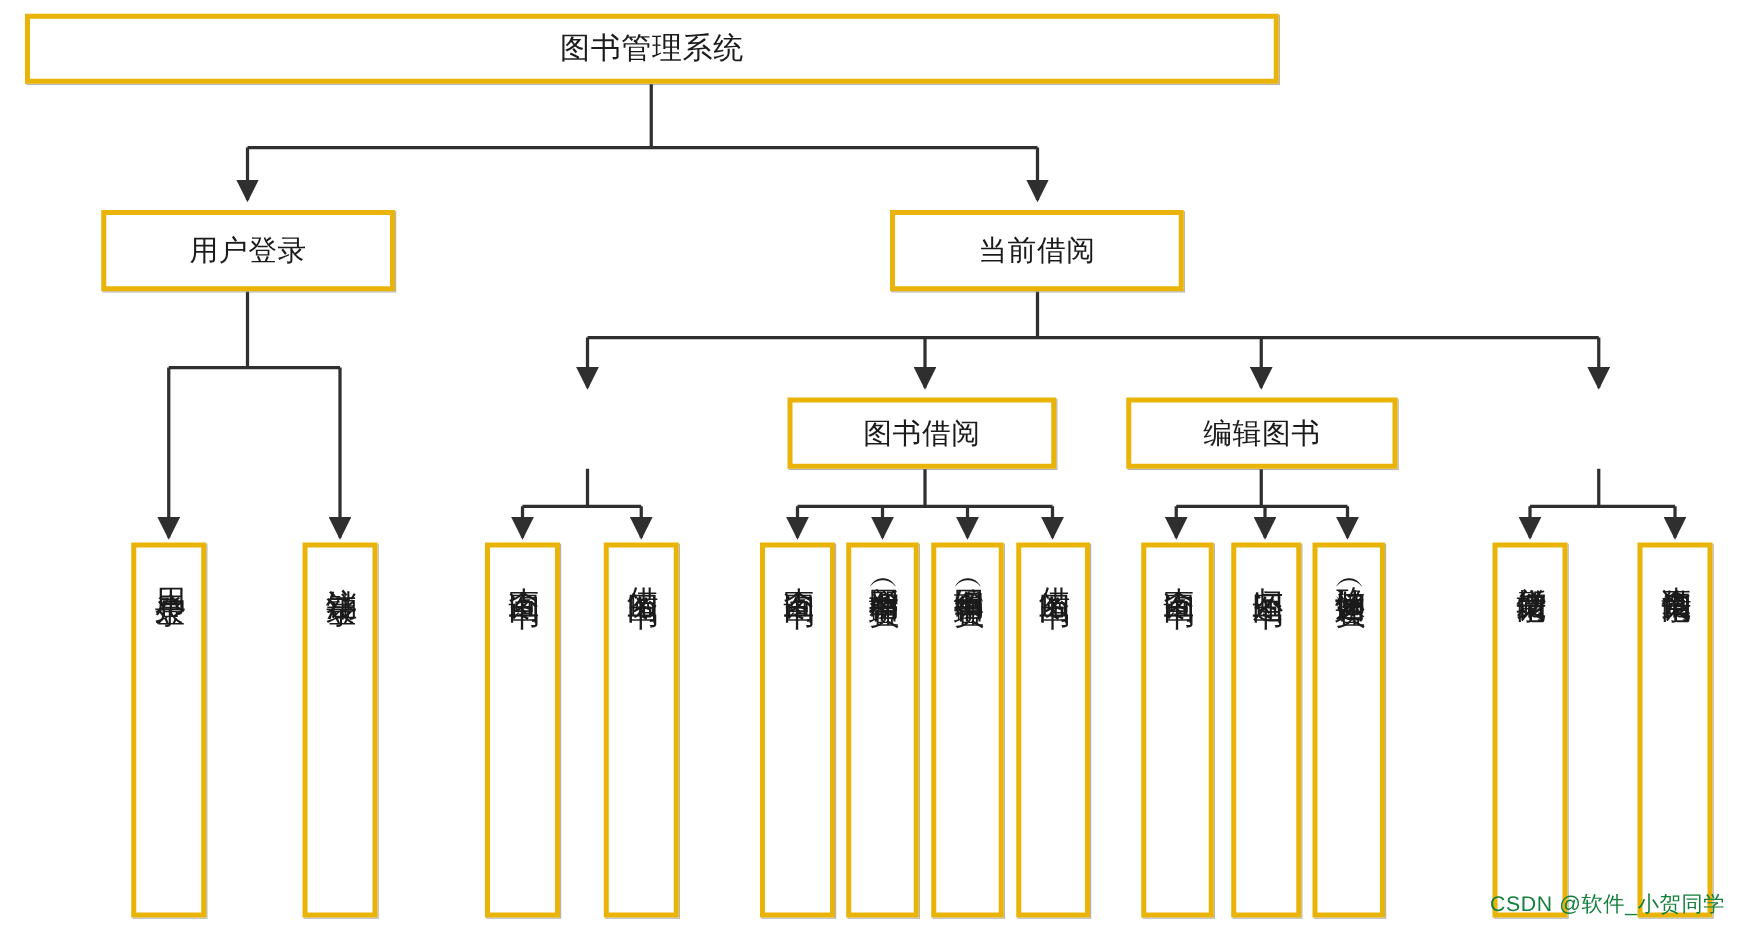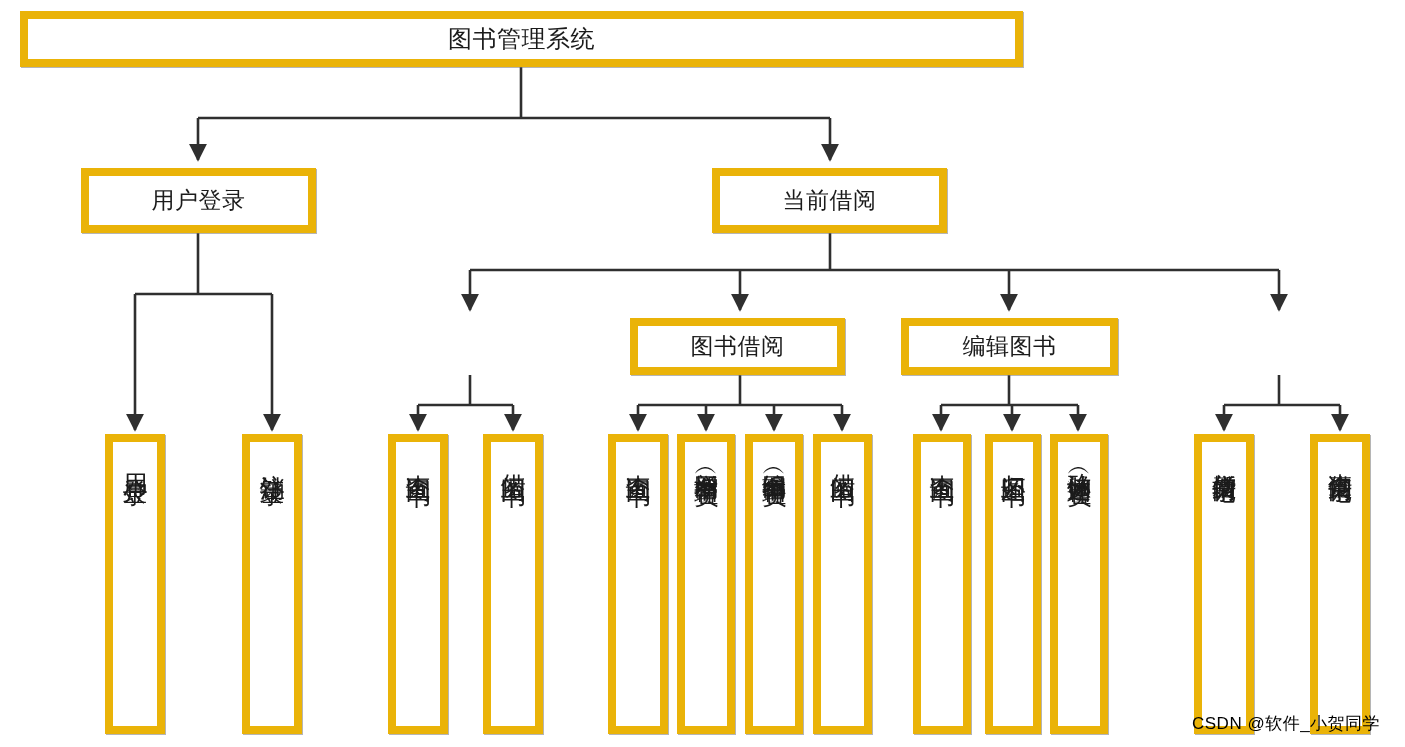--- a/index.html
+++ b/index.html
@@ -7,21 +7,21 @@
     font-family:"Liberation Sans","DejaVu Sans",sans-serif;
     width:1405px;height:747px;
     -webkit-font-smoothing:antialiased;
   }
   #stage{position:relative;width:1405px;height:747px;overflow:hidden;background:#fff;}
   #wires{position:absolute;left:0;top:0;width:1405px;height:747px;pointer-events:none;}
 
   .node{
     position:absolute;
     box-sizing:border-box;
-    border:8px solid #eab308;
+    border:4px solid #eab308;
     background:#ffffff;
     display:flex;
     align-items:center;
     justify-content:center;
     color:#1b1b1b;
     box-shadow:1px 1px 0 0 rgba(120,120,120,.55);
   }
   .node .lbl{
     display:block;
     line-height:1.18;
@@ -46,21 +46,21 @@
     line-height:1.02;
     letter-spacing:3px;
     white-space:nowrap;
   }
   .node.v.tall .lbl{font-size:24px;letter-spacing:1.5px;}
 
   #watermark{
     position:absolute;
     left:1192px;top:712px;
     font-size:17px;
-    color:#000000;
+    color:#15803d;
     letter-spacing:.5px;
     white-space:nowrap;
     user-select:none;
   }
 </style>
 </head>
 <body>
 
 <div id="stage">
 

